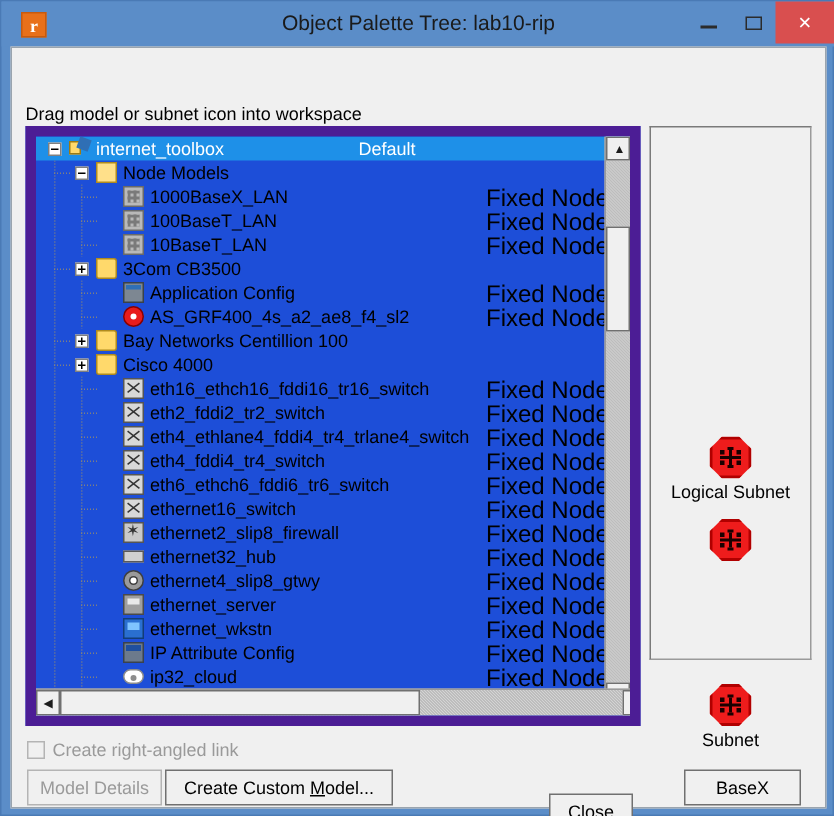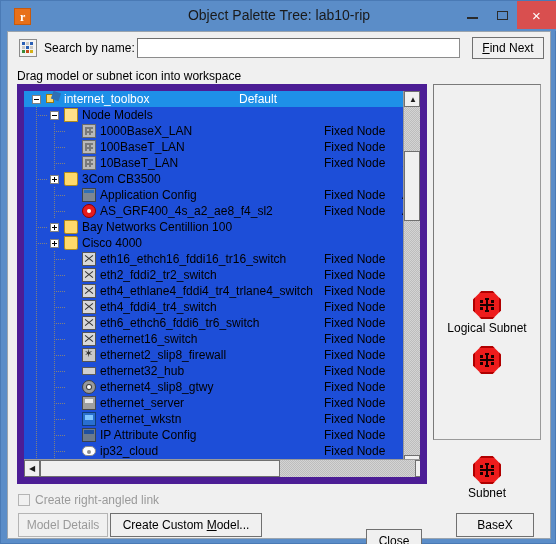--- a/index.html
+++ b/index.html
@@ -200,21 +200,21 @@
     top: 1px;
     color: #000000;
     font-size: 12px;
     font-family: "Liberation Sans", sans-serif;
     white-space: nowrap;
   }
   .tcol2 {
     position: absolute;
     left: 300px; top: 1px;
     color: #000000;
-    font-size: 12px;
+    font-size: 16px;
     white-space: nowrap;
   }
   .tcol3 {
     position: absolute;
     left: 378px; top: 1px;
     color: #000000;
     font-size: 12px;
     white-space: nowrap;
   }
 
@@ -583,36 +583,20 @@
     <div class="wbtn" id="btn-max">
       <span class="m-sq"></span>
     </div>
     <div class="wbtn" id="btn-close">
       <span class="m-x">×</span>
     </div>
   </div>
 
   <div id="client">
 
-    <div id="search-row">
-      <div id="search-icon">
-        <span class="cell" style="left:2px;top:2px;background:#2a5fb5;"></span>
-        <span class="cell" style="left:6px;top:2px;background:#c8c8c8;"></span>
-        <span class="cell" style="left:10px;top:2px;background:#2a5fb5;"></span>
-        <span class="cell" style="left:2px;top:6px;background:#c8c8c8;"></span>
-        <span class="cell" style="left:6px;top:6px;background:#2a5fb5;"></span>
-        <span class="cell" style="left:10px;top:6px;background:#c8c8c8;"></span>
-        <span class="cell" style="left:2px;top:10px;background:#3a8a3a;"></span>
-        <span class="cell" style="left:6px;top:10px;background:#c84b1a;"></span>
-        <span class="cell" style="left:10px;top:10px;background:#d4b016;"></span>
-      </div>
-      <div id="search-label">Search by name:</div>
-      <input id="search-input" type="text" value="" style="">
-      <button id="find-next"><u>F</u><span>ind Next</span></button>
-    </div>
 
     <div id="hint">Drag model or subnet icon into workspace</div>
 
     <div id="tree-panel">
       <div id="tree-rows">
           <div class="trow sel">
             <span class="exp" style="left: 8px;">
               <span class="h"></span>
             </span>
             <span class="ticon ic-toolbox" style="left: 22px;"></span>

